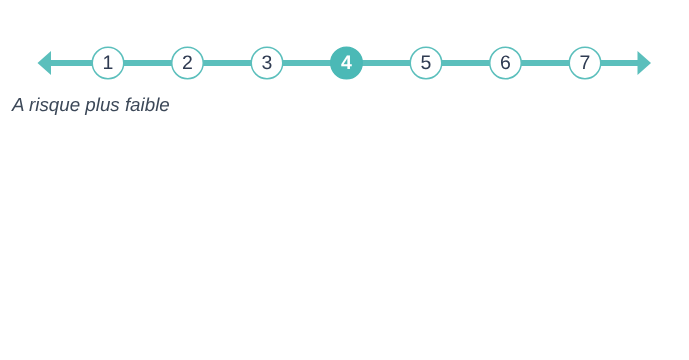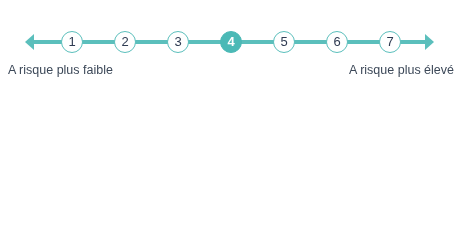--- a/index.html
+++ b/index.html
@@ -81,21 +81,21 @@
 
   
   .endlabel {
     position: absolute;
     top: 62px;
     font-size: 12.5px;
     line-height: 16px;
     color: #3c4858;
     white-space: nowrap;
   }
-  .endlabel.low  { left: 8px; }
+  .endlabel.low  { left: 8px; font-style: italic; }
   .endlabel.high { right: 5px; }
 </style>
 </head>
 <body>
 
 <div id="risk-scale">
 
   <div class="arrowhead left"></div>
 
   <div class="track"></div>
@@ -107,15 +107,14 @@
     <div class="step" style="left:125px;">2</div>
     <div class="step" style="left:178px;">3</div>
     <div class="step active" style="left:231px;">4</div>
     <div class="step" style="left:284px;">5</div>
     <div class="step" style="left:337px;">6</div>
     <div class="step" style="left:390px;">7</div>
   </div>
 
   <div class="endlabel low">A risque plus faible</div>
 
-  <div class="endlabel high">A risque plus élevé</div>
 
 </div>
 
 </body></html>

